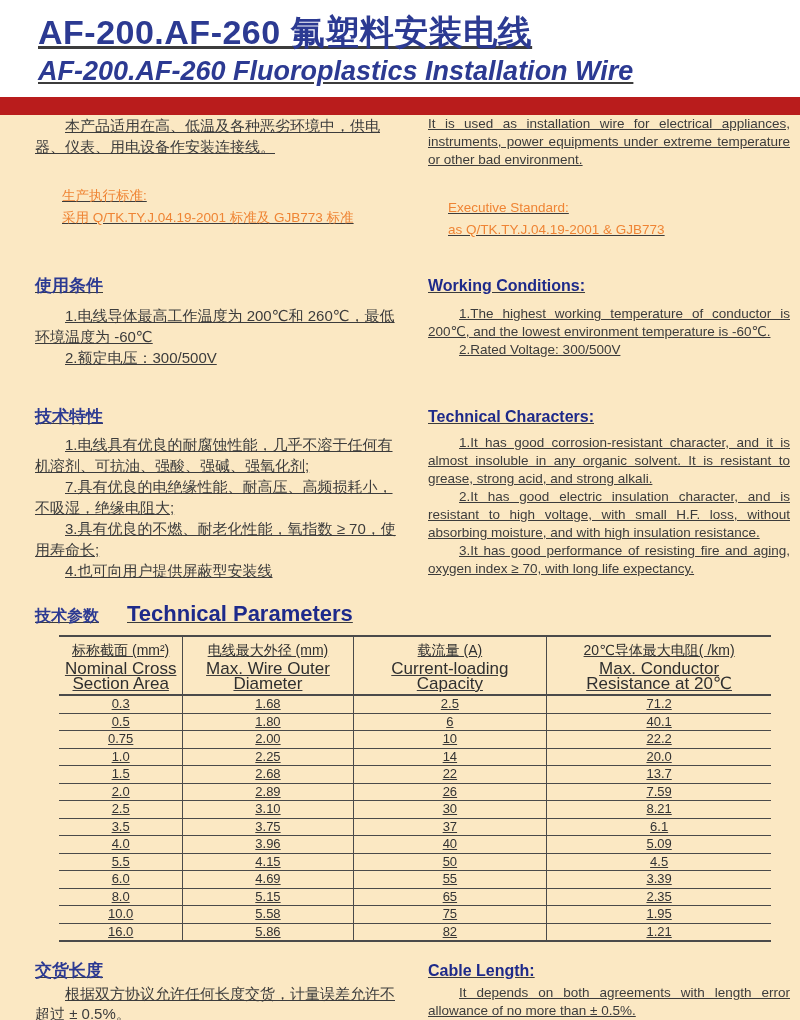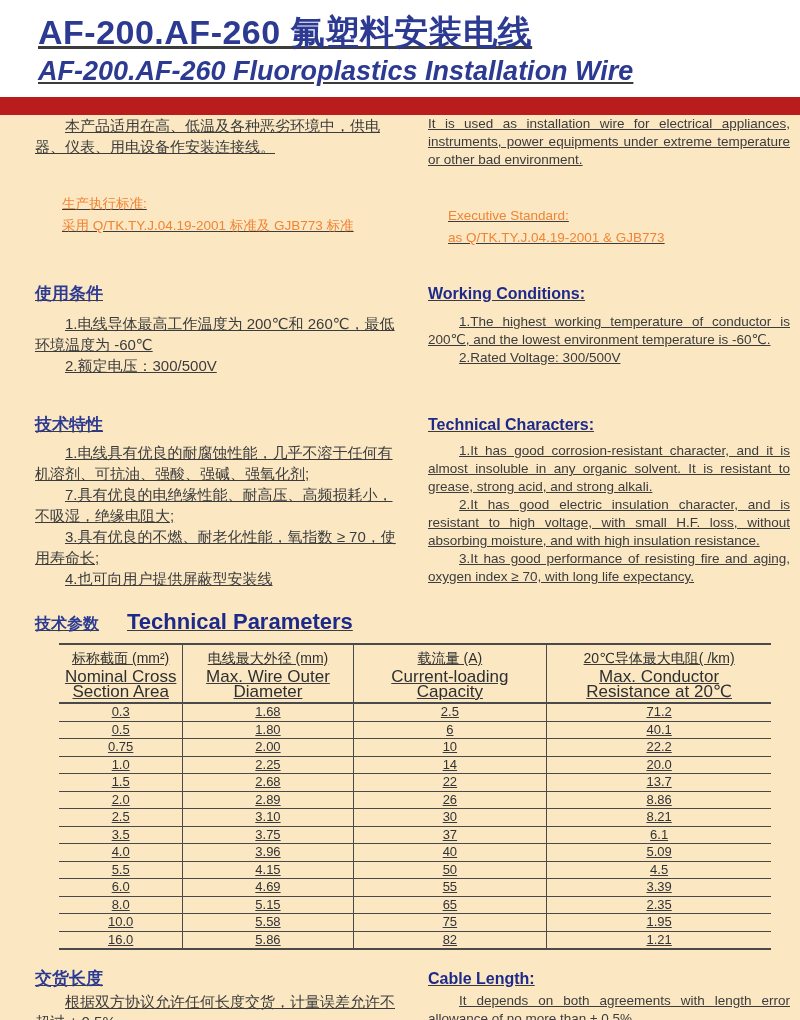--- a/index.html
+++ b/index.html
@@ -23,21 +23,21 @@
   
   .cn-text { font-size:15px; line-height:21px; color:#3c3c3c; }
   .cn-text p { text-indent:2em; }
   .en-text { font-size:13.5px; line-height:18px; color:#3c3c3c; text-align:justify; }
   .en-text p.ind { text-indent:2.3em; }
   .sec-h-zh { color:#2c3a92; font-size:17px; font-weight:bold; line-height:22px; }
   .sec-h-en { color:#1e2a8a; font-size:16px; font-weight:bold; line-height:22px; }
   
   .intro-row { margin-top:18px; min-height:54px; }
   
-  .standard-row { margin-top:24px; }
+  .standard-row { margin-top:16px; }
   .orange { color:#ef8434; }
   .standard-zh { padding-left:27px; font-size:13.5px; line-height:22px; }
   .standard-en { padding-left:20px; padding-top:12px; font-size:13.5px; line-height:22px; }
   
   .conditions-row { margin-top:34px; }
   .conditions-row .sec-h-zh, .conditions-row .sec-h-en { margin-bottom:8px; }
   
   .characters-row { margin-top:38px; }
   .characters-row .sec-h-zh, .characters-row .sec-h-en { margin-bottom:6px; }
   
@@ -204,21 +204,21 @@
           <tr class="data-row" style="">
           <td>1.5</td>
           <td>2.68</td>
           <td>22</td>
           <td>13.7</td>
         </tr>
           <tr class="data-row" style="">
           <td>2.0</td>
           <td>2.89</td>
           <td>26</td>
-          <td>8.86</td>
+          <td>7.59</td>
         </tr>
           <tr class="data-row" style="">
           <td>2.5</td>
           <td>3.10</td>
           <td>30</td>
           <td>8.21</td>
         </tr>
           <tr class="data-row" style="">
           <td>3.5</td>
           <td>3.75</td>

